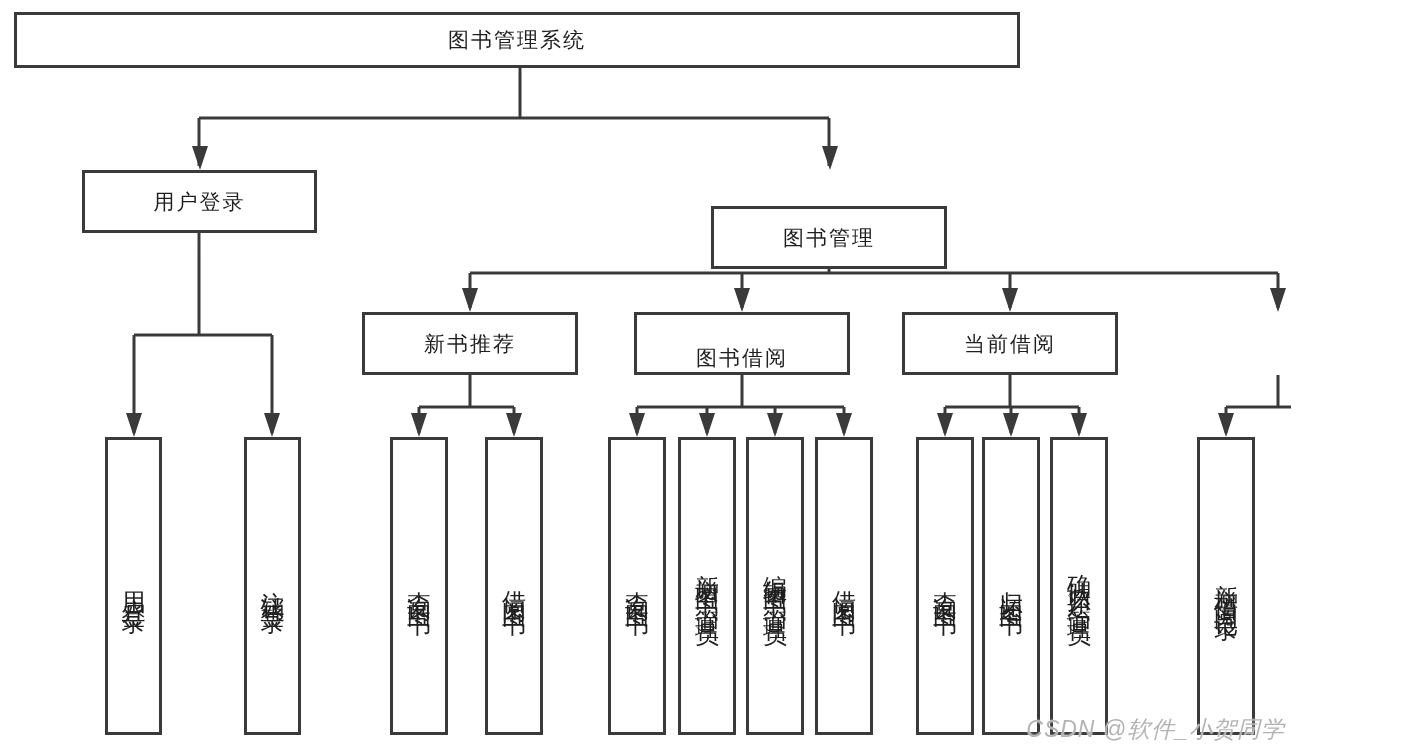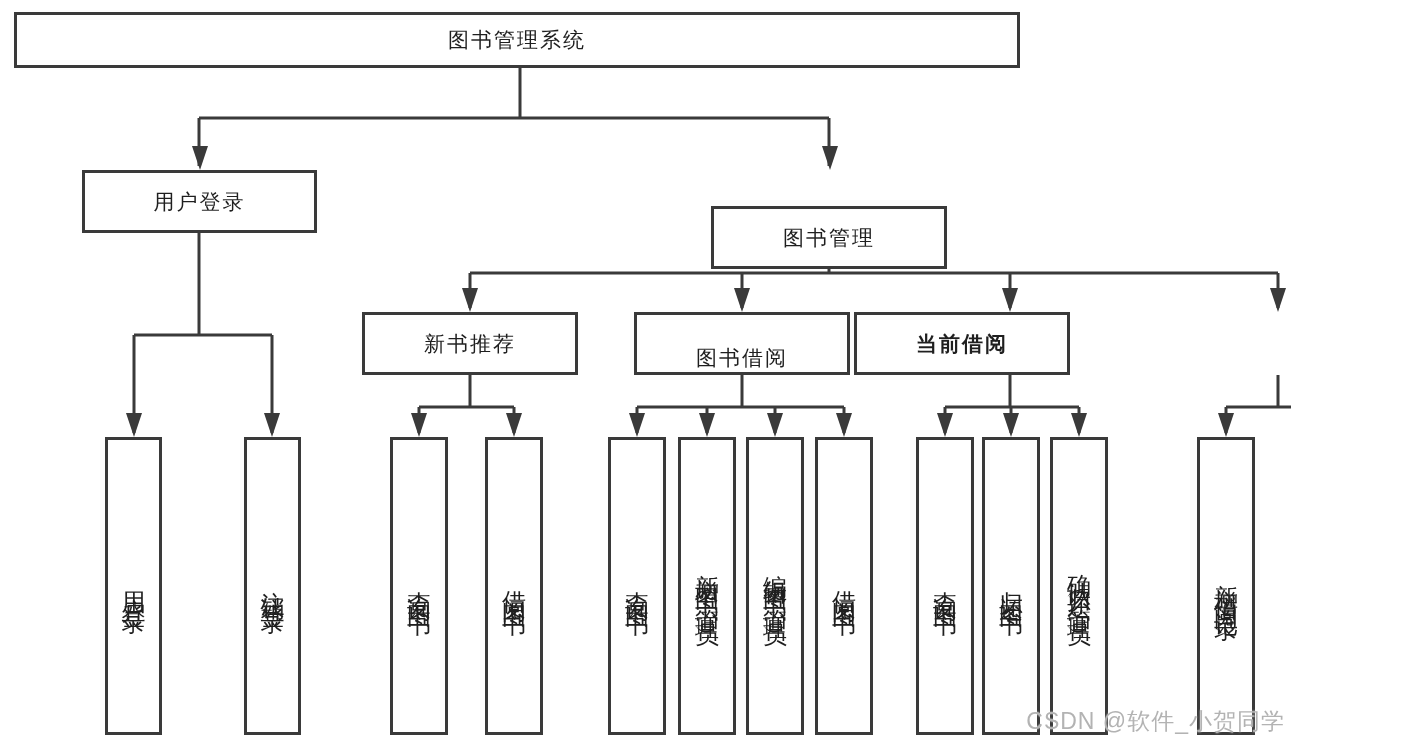--- a/index.html
+++ b/index.html
@@ -38,21 +38,21 @@
     font-size: 21px;
     letter-spacing: 2px;
     white-space: nowrap;
   }
   .root-box  { left: 14px;   top: 12px;  width: 1006px; height: 56px; }
   .l2-user   { left: 82px;   top: 170px; width: 235px;  height: 63px; }
   .l2-book   { left: 711px;  top: 170px; width: 236px;  height: 63px; margin-top: 36px; }
   .l3-box    { top: 312px; height: 63px; }
   .l3-newbook{ left: 362px;  width: 216px; text-align: center; }
   .l3-borrow { left: 634px;  width: 216px; align-items: flex-end; }
-  .l3-current{ left: 854px;  width: 216px; font-weight: bold; }
+  .l3-current{ left: 902px;  width: 216px; }
   .l3-record { left: 1170px; width: 216px; }
   .leaf {
     top: 437px;
     height: 298px;
     width: 58px;
   }
   .leaf > span {
     writing-mode: vertical-rl;
     font-size: 24px;
     letter-spacing: 7px;
@@ -68,26 +68,27 @@
   .leaf-g { left: 746px; }
   .leaf-h { left: 815px; }
   .leaf-i { left: 916px; }
   .leaf-j { left: 982px; }
   .leaf-k { left: 1050px; }
   .leaf-l { left: 1197px; }
   .leaf-m { left: 1314px; }
   .watermark {
     position: absolute;
     right: 6px;
-    bottom: 10px;
+    bottom: 2px;
     font-size: 23px;
     letter-spacing: 1px;
     color: #b3b3b3;
     text-shadow: 0 0 2px #ffffff;
     white-space: nowrap;
+    font-style: italic;
   }
 </style>
 </head>
 <body>
 
 <div id="stage">
 
   <svg id="connectors" viewBox="0 0 1405 747" xmlns="http://www.w3.org/2000/svg">
     <g stroke="#3a3a3a" stroke-width="3" fill="none">
 

